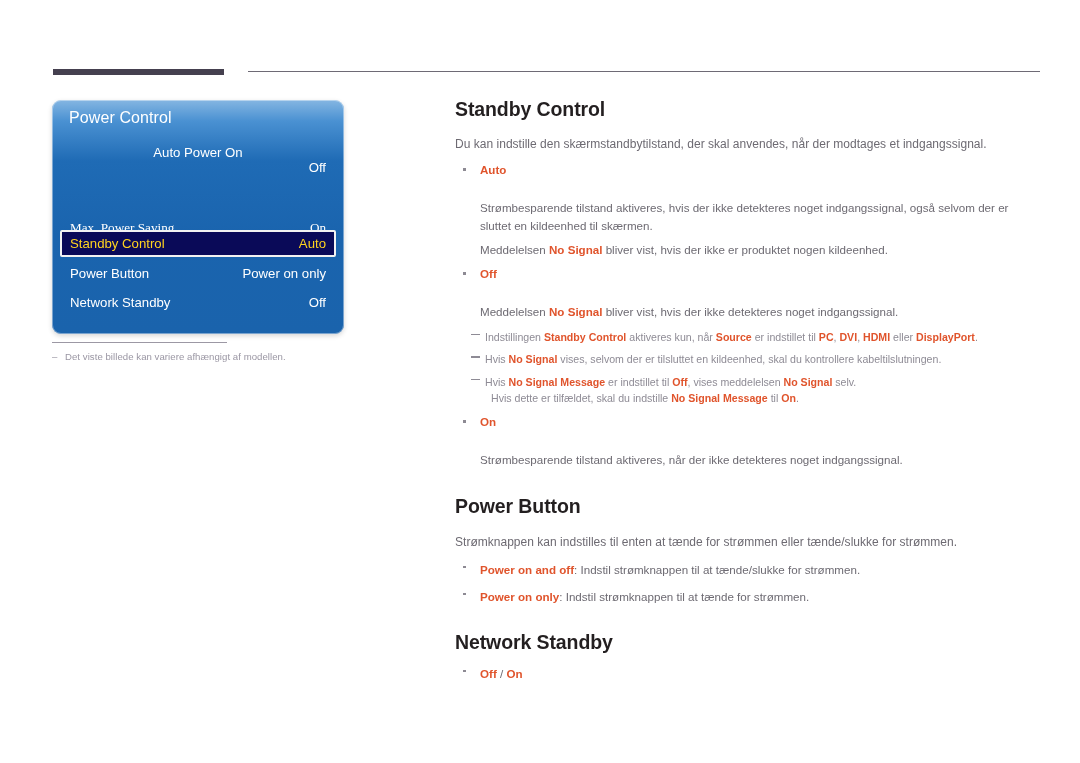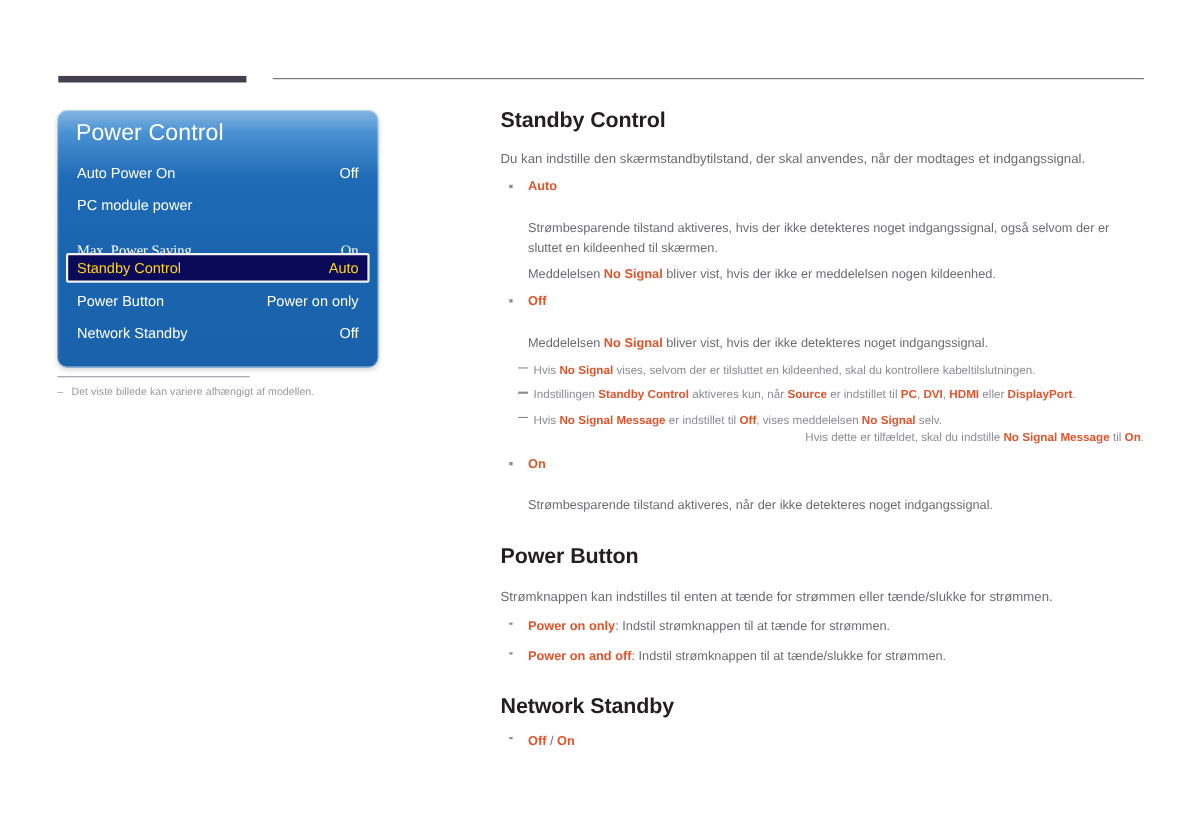--- a/index.html
+++ b/index.html
@@ -67,21 +67,21 @@
     position: absolute;
     inset: 0;
     border-radius: 9px;
     border: 1px solid rgba(255,255,255,0.42);
     pointer-events: none;
   }
   .osd-title {
     position: absolute;
     left: 17px;
     top: 9px;
-    font-size: 21px;
+    font-size: 16px;
     color: #ffffff;
     letter-spacing: 0.1px;
     font-weight: 400;
   }
   .osd-row {
     position: absolute;
     left: 10px;
     width: 272px;
     height: 24px;
     display: flex;
@@ -199,48 +199,44 @@
     line-height: 1.48;
   }
   .note .ndash {
     position: absolute;
     left: 16px;
     top: 4px;
     width: 9px;
     height: 1.4px;
     background: #8e8b95;
   }
-  .note .cont { display: block; padding-left: 6px; text-align: right; }
+  .note .cont { display: block; padding-left: 6px; }
 
   b.acc { color: #e0542c; font-weight: bold; }
 
   .sp-1 { height: 27px; }
   .sp-2 { height: 26px; }
 </style>
 </head>
 <body>
 
 <div class="top-rule">
   <div class="bar"></div>
   <div class="line"></div>
 </div>
 
 <div class="osd-wrap">
   <div class="osd">
     <div class="osd-title">Power Control</div>
 
-    <div class="osd-row" style="top:45px;">
+    <div class="osd-row" style="top:45px;flex-direction:column;">
       <span class="lbl">Auto Power On</span>
       <span class="val">Off</span>
     </div>
 
-    <div class="osd-row" style="top:74px;">
-      <span class="lbl">PC module power</span>
-      <span class="val"></span>
-    </div>
 
     <div class="osd-row" style="top:116px;font-family:Liberation Serif, serif;">
       <span class="lbl">Max. Power Saving</span>
       <span class="val">On</span>
     </div>
 
     <div class="osd-row selected" style="top:130px;">
       <span class="lbl">Standby Control</span>
       <span class="val">Auto</span>
     </div>
@@ -269,37 +265,37 @@
 
   <h2 class="sec">Standby Control</h2>
   <p class="lead">Du kan indstille den skærmstandbytilstand, der skal anvendes, når der modtages et indgangssignal.</p>
 
   <div class="list">
 
     <div class="li">
       <span class="bullet"></span>
       <div class="term">Auto</div>
       <div class="desc">Strømbesparende tilstand aktiveres, hvis der ikke detekteres noget indgangssignal, også selvom der er sluttet en kildeenhed til skærmen.</div>
-      <div class="desc"><span>Meddelelsen </span><b class="acc">No Signal</b><span> bliver vist, hvis der ikke er meddelelsen nogen kildeenhed.</span></div>
+      <div class="desc"><span>Meddelelsen </span><b class="acc">No Signal</b><span> bliver vist, hvis der ikke er produktet nogen kildeenhed.</span></div>
     </div>
 
     <div class="li">
       <span class="bullet"></span>
       <div class="term">Off</div>
       <div class="desc"><span>Meddelelsen </span><b class="acc">No Signal</b><span> bliver vist, hvis der ikke detekteres noget indgangssignal.</span></div>
     </div>
 
     <div class="notes">
 
       <div class="note">
+        <span class="ndash"></span><span>Indstillingen </span><b class="acc">Standby Control</b><span> aktiveres kun, når </span><b class="acc">Source</b><span> er indstillet til </span><b class="acc">PC</b><span>, </span><b class="acc">DVI</b><span>, </span><b class="acc">HDMI</b><span> eller </span><b class="acc">DisplayPort</b><span>.</span>
+      </div>
+
+      <div class="note">
         <span class="ndash"></span><span>Hvis </span><b class="acc">No Signal</b><span> vises, selvom der er tilsluttet en kildeenhed, skal du kontrollere kabeltilslutningen.</span>
-      </div>
-
-      <div class="note">
-        <span class="ndash"></span><span>Indstillingen </span><b class="acc">Standby Control</b><span> aktiveres kun, når </span><b class="acc">Source</b><span> er indstillet til </span><b class="acc">PC</b><span>, </span><b class="acc">DVI</b><span>, </span><b class="acc">HDMI</b><span> eller </span><b class="acc">DisplayPort</b><span>.</span>
       </div>
 
       <div class="note">
         <span class="ndash"></span><span>Hvis </span><b class="acc">No Signal Message</b><span> er indstillet til </span><b class="acc">Off</b><span>, vises meddelelsen </span><b class="acc">No Signal</b><span> selv.</span>
         <span class="cont"><span>Hvis dette er tilfældet, skal du indstille </span><b class="acc">No Signal Message</b><span> til </span><b class="acc">On</b><span>.</span></span>
       </div>
 
     </div>
 
     <div class="li">
@@ -311,25 +307,25 @@
   </div>
 
   <div class="sp-1"></div>
 
   <h2 class="sec">Power Button</h2>
   <p class="lead">Strømknappen kan indstilles til enten at tænde for strømmen eller tænde/slukke for strømmen.</p>
 
   <div class="list">
     <div class="li inline">
       <span class="bullet"></span>
+      <span class="term">Power on and off</span><span class="desc">: Indstil strømknappen til at tænde/slukke for strømmen.</span>
+    </div>
+    <div class="li inline">
+      <span class="bullet"></span>
       <span class="term">Power on only</span><span class="desc">: Indstil strømknappen til at tænde for strømmen.</span>
-    </div>
-    <div class="li inline">
-      <span class="bullet"></span>
-      <span class="term">Power on and off</span><span class="desc">: Indstil strømknappen til at tænde/slukke for strømmen.</span>
     </div>
   </div>
 
   <div class="sp-2"></div>
 
   <h2 class="sec">Network Standby</h2>
 
   <div class="list">
     <div class="li inline">
       <span class="bullet"></span>

